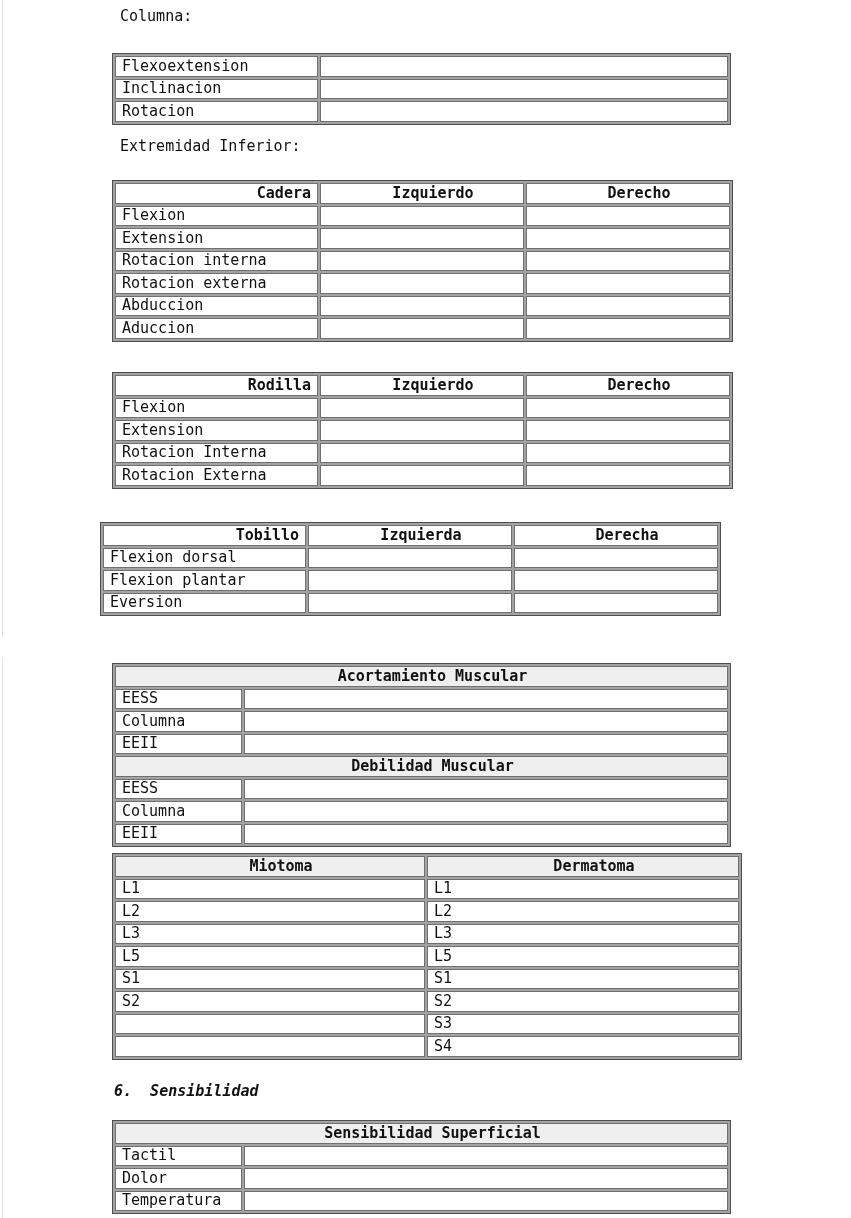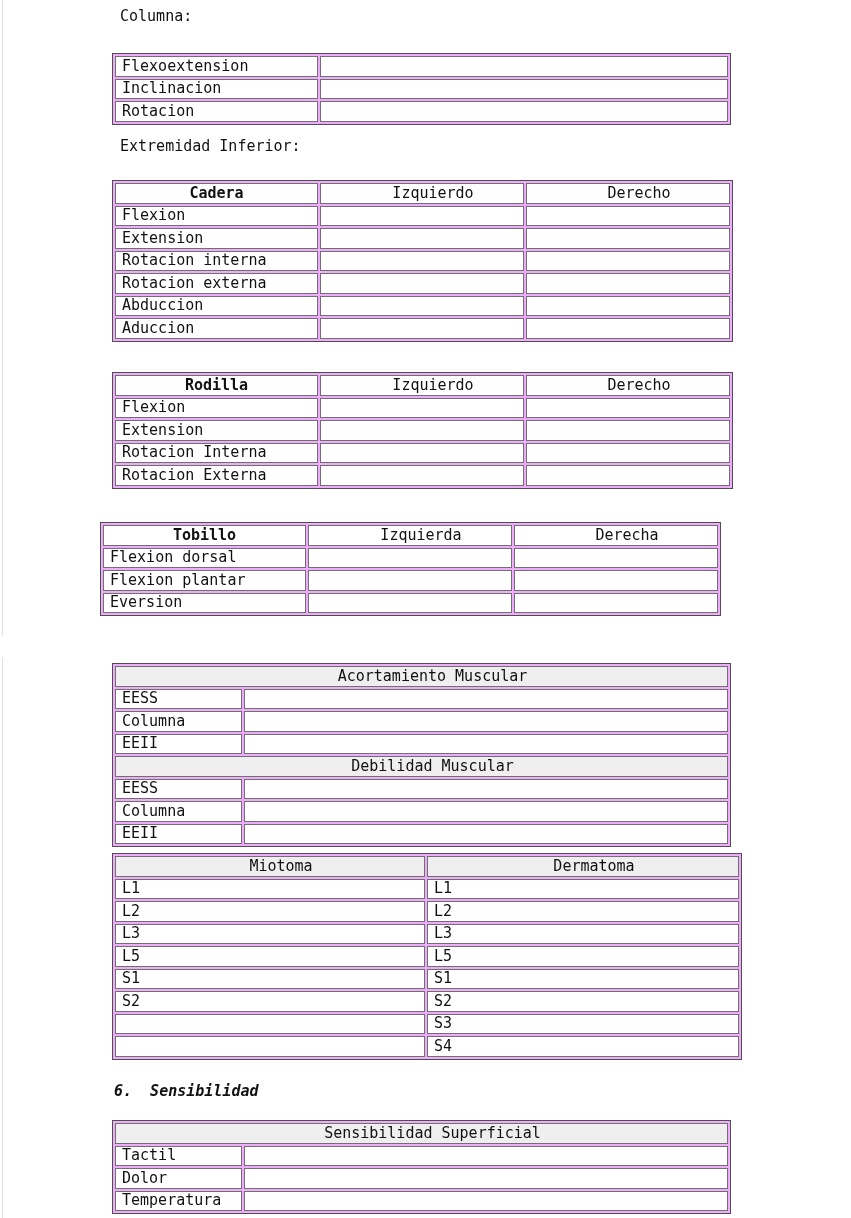--- a/index.html
+++ b/index.html
@@ -29,34 +29,34 @@
     color:#111111;
   }
   .doc-label.bold { font-weight:bold; }
 
   table.doc {
     position:absolute;
     border-collapse:separate;
     border-spacing:2px;
     border:1px solid #4f4f4f;
     table-layout:fixed;
-    background:#f0abfc;
+    background:#a3a3a3;
   }
   table.doc td {
     border:1px solid #707070;
     height:18.5px;
     line-height:17px;
     font-size:15px;
     padding:0 6px;
     overflow:hidden;
     white-space:nowrap;
     background:#ffffff;
   }
-  table.doc td.hdr       { font-weight:normal; text-align:center;padding-left:28px; }
-  table.doc td.hdr-left  { font-weight:bold; text-align:center; }
+  table.doc td.hdr       { font-weight:bold; text-align:center;padding-left:28px; }
+  table.doc td.hdr-left  { font-weight:bold; text-align:right; }
   table.doc td.shade     { background:#efefef; }
 </style>
 </head>
 <body>
 
 <div class="screen">
 
   <div class="page" id="page1"></div>
   <div class="page" id="page2"></div>
 

